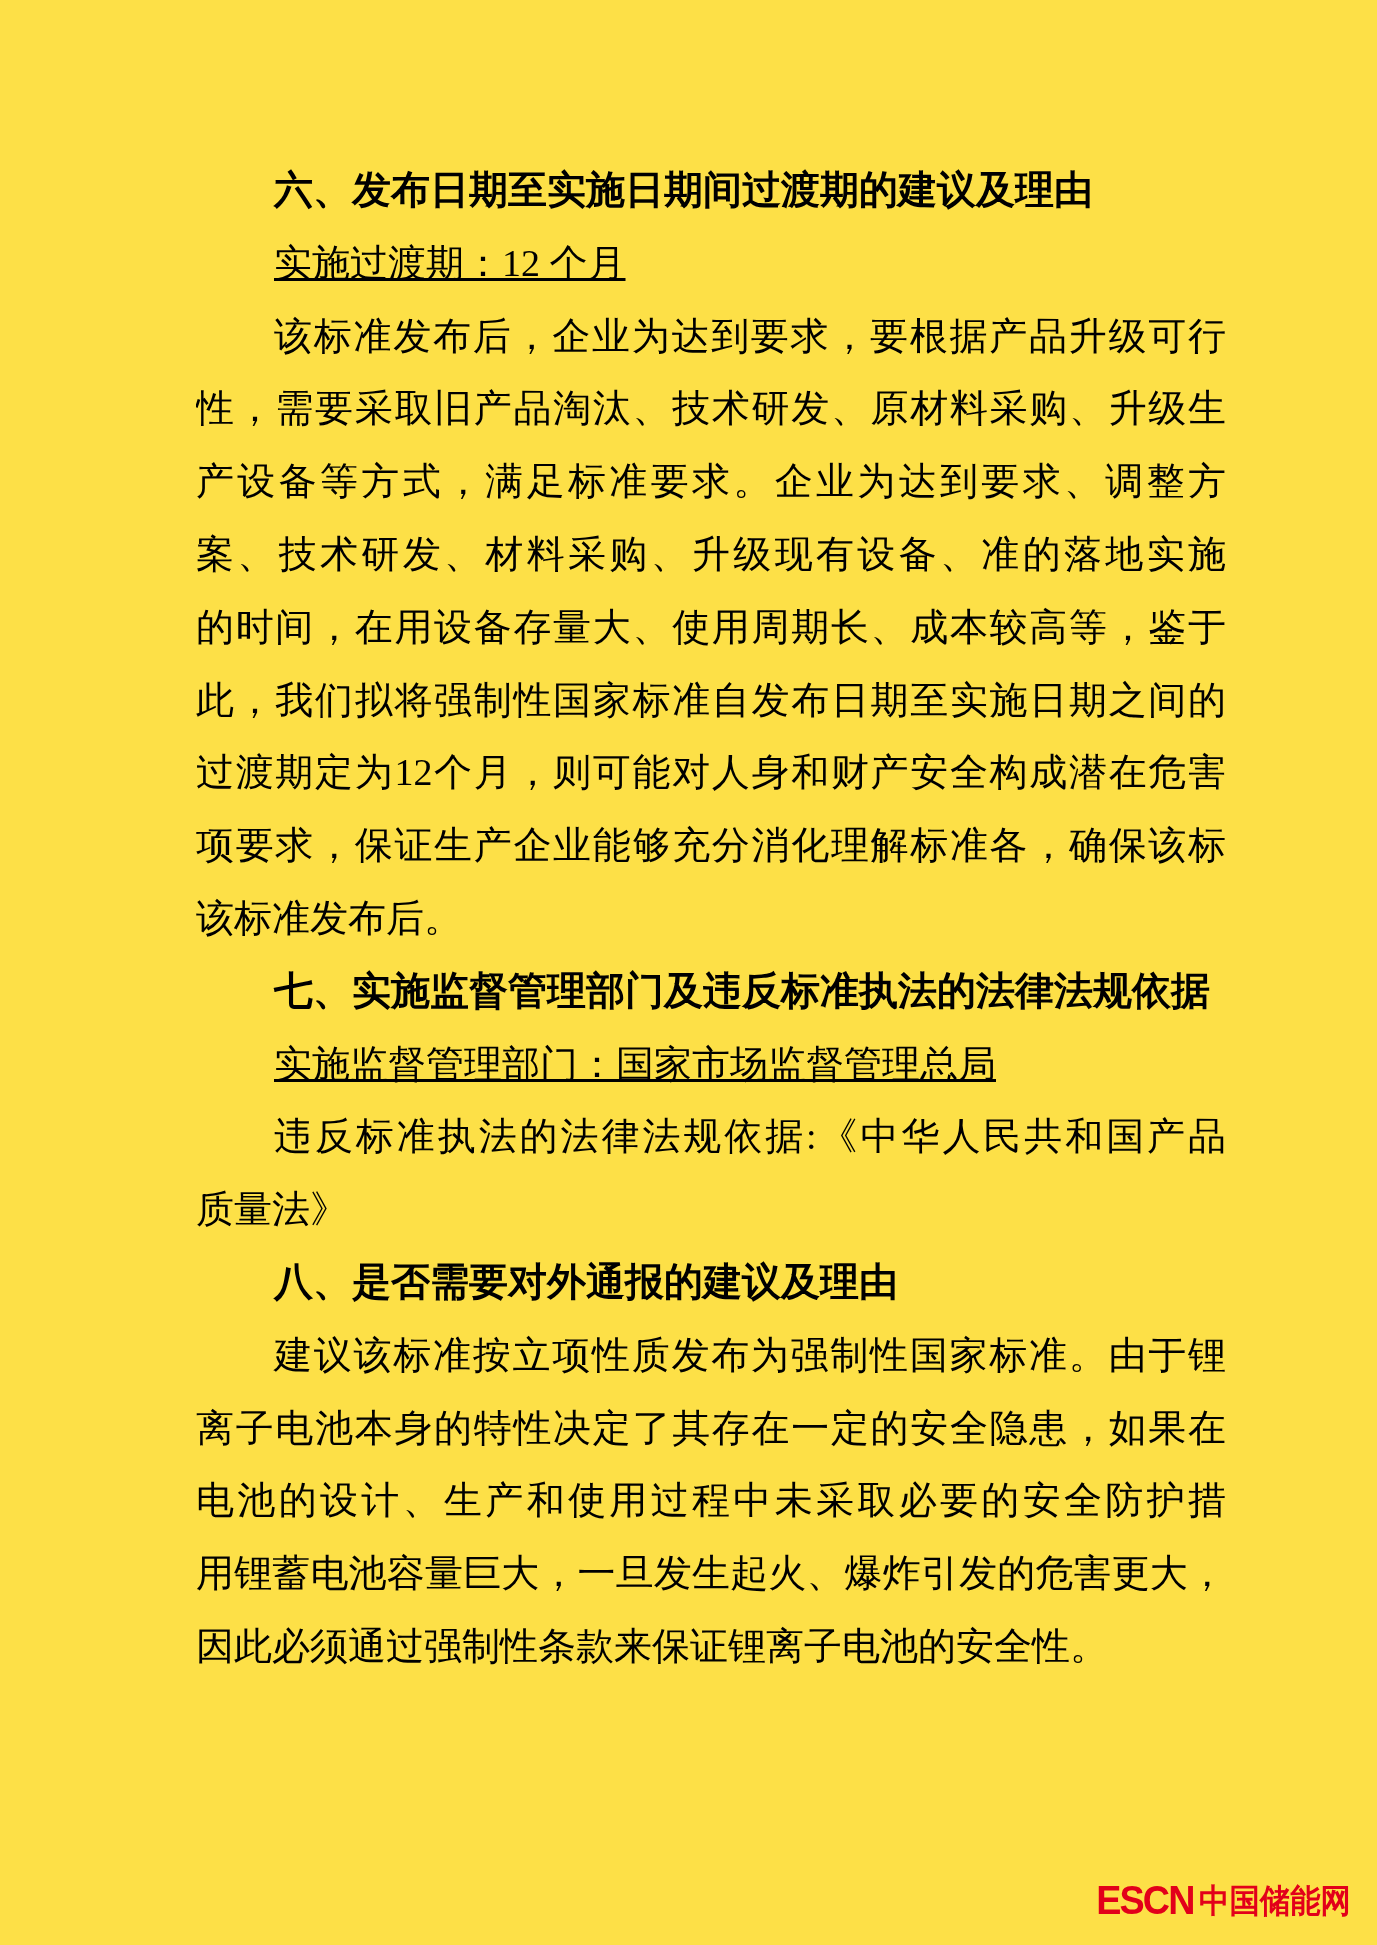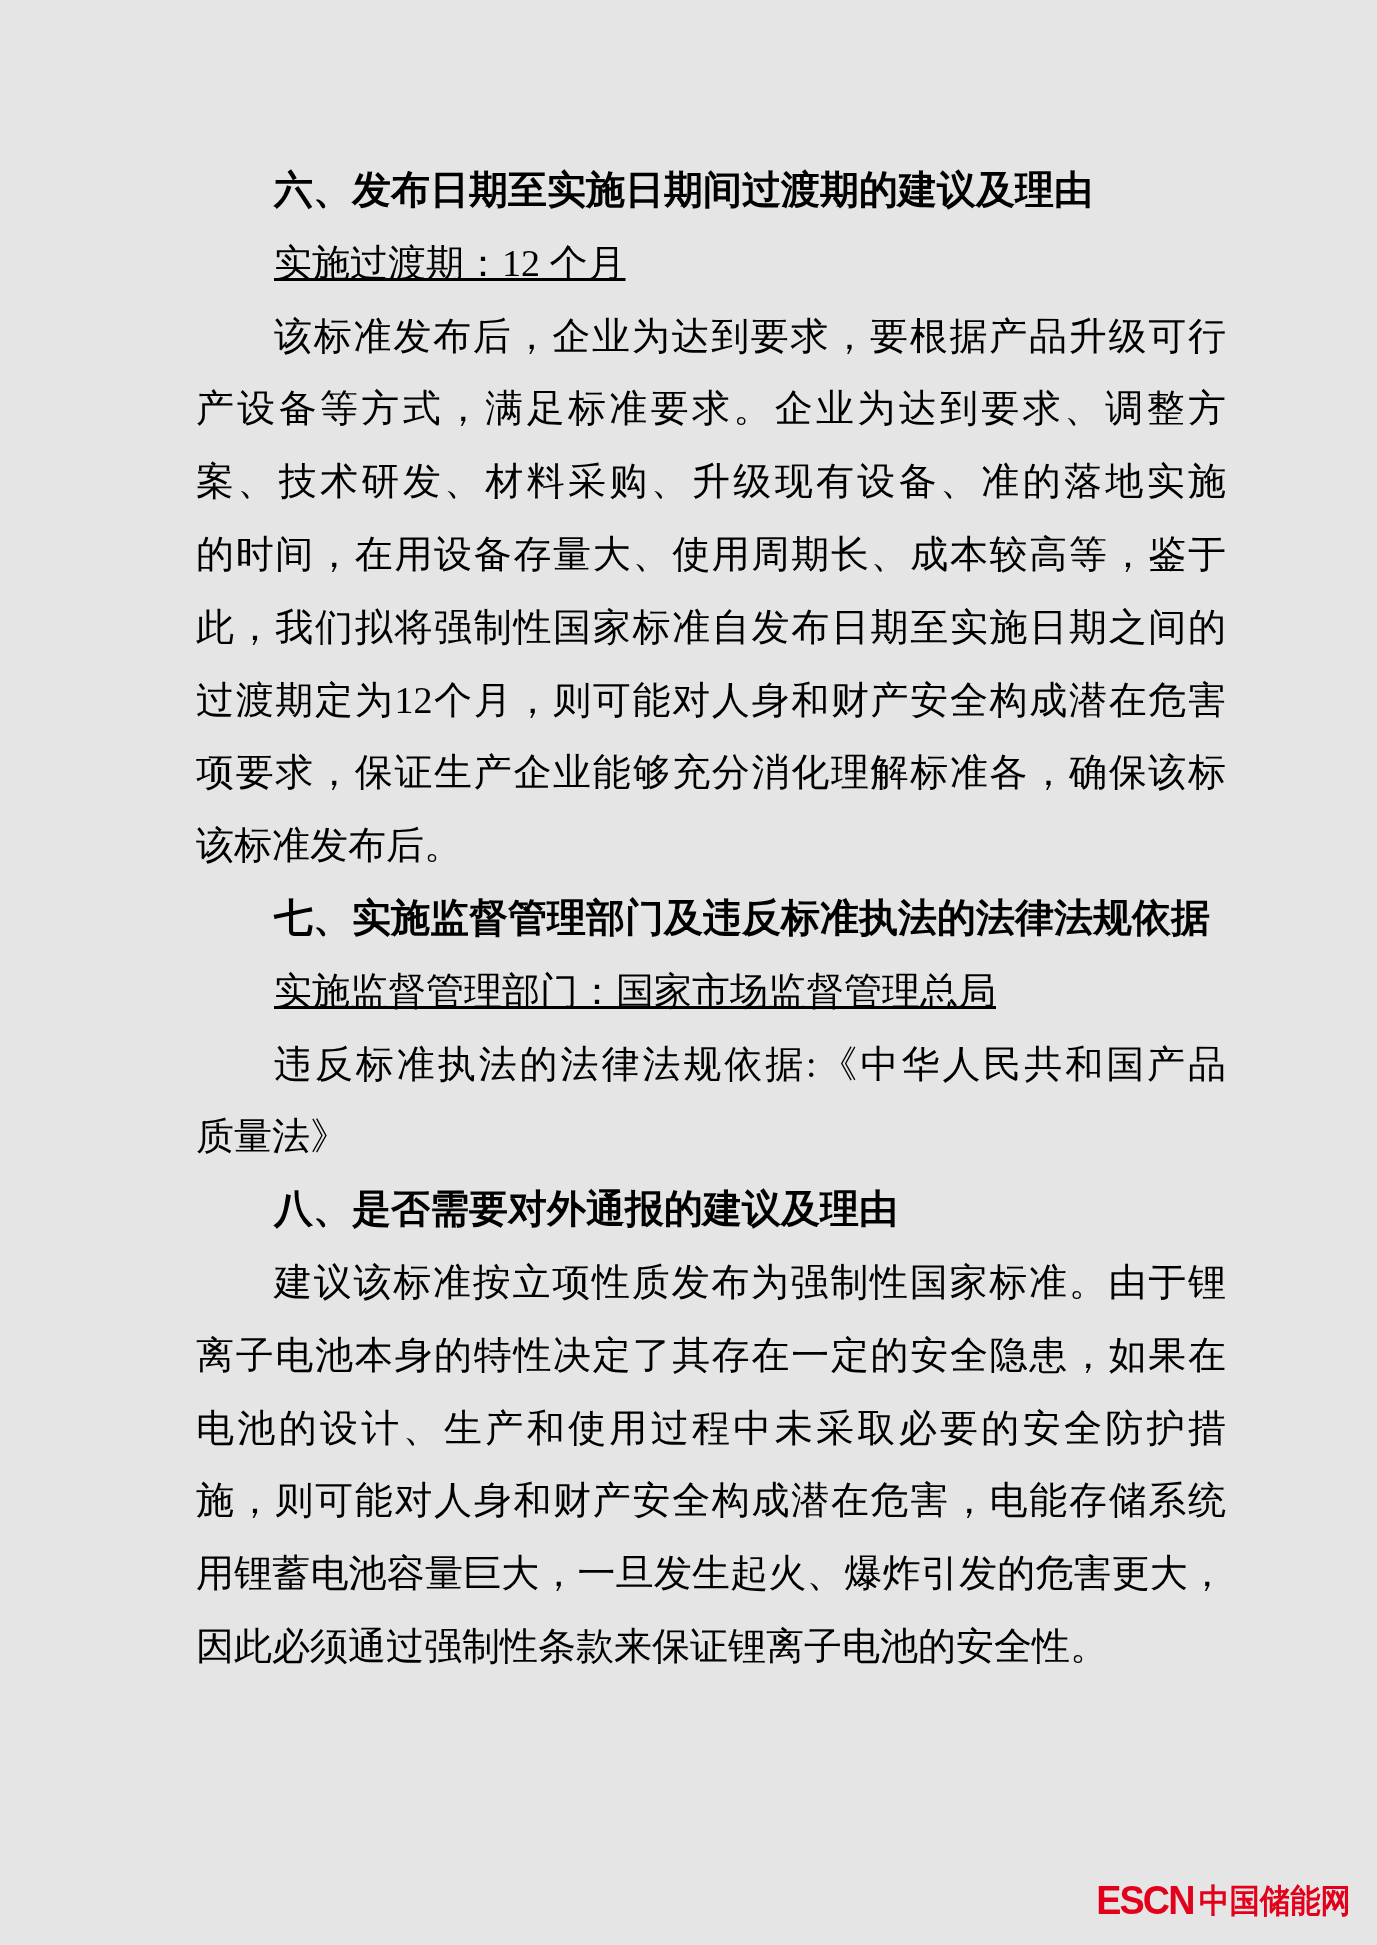--- a/index.html
+++ b/index.html
@@ -4,21 +4,21 @@
 <style>
   html, body {
     margin: 0;
     padding: 0;
     background: #ffffff;
   }
   .page {
     position: relative;
     width: 1377px;
     height: 1945px;
-    background: #e5e5e5;
+    background: #fde047;
     overflow: hidden;
     font-family: "Liberation Serif", "DejaVu Serif", serif;
     color: #000000;
   }
   .doc {
     position: absolute;
     left: 196px;
     top: 154px;
     width: 1030px;
     font-size: 38px;
@@ -86,36 +86,36 @@
 </style>
 </head>
 <body>
 
 <div class="page">
 
   <div class="doc">
       <div class="doc-line heading">六、发布日期至实施日期间过渡期的建议及理由</div>
       <div class="doc-line plain-indent">实施过渡期：12 个月</div>
       <div class="doc-line fill-indent">该标准发布后，企业为达到要求，要根据产品升级可行</div>
+      <div class="doc-line fill">性，需要采取旧产品淘汰、技术研发、原材料采购、升级生</div>
       <div class="doc-line fill">产设备等方式，满足标准要求。企业为达到要求、调整方</div>
       <div class="doc-line fill">案、技术研发、材料采购、升级现有设备、准的落地实施</div>
       <div class="doc-line fill">的时间，在用设备存量大、使用周期长、成本较高等，鉴于</div>
       <div class="doc-line fill">此，我们拟将强制性国家标准自发布日期至实施日期之间的</div>
       <div class="doc-line fill">过渡期定为12个月，则可能对人身和财产安全构成潜在危害</div>
       <div class="doc-line fill">项要求，保证生产企业能够充分消化理解标准各，确保该标</div>
       <div class="doc-line plain">该标准发布后。</div>
       <div class="doc-line heading">七、实施监督管理部门及违反标准执法的法律法规依据</div>
       <div class="doc-line plain-indent">实施监督管理部门：国家市场监督管理总局</div>
       <div class="doc-line fill-indent">违反标准执法的法律法规依据:《中华人民共和国产品</div>
       <div class="doc-line plain">质量法》</div>
       <div class="doc-line heading">八、是否需要对外通报的建议及理由</div>
       <div class="doc-line fill-indent">建议该标准按立项性质发布为强制性国家标准。由于锂</div>
       <div class="doc-line fill">离子电池本身的特性决定了其存在一定的安全隐患，如果在</div>
       <div class="doc-line fill">电池的设计、生产和使用过程中未采取必要的安全防护措</div>
-      <div class="doc-line fill">施，则可能对人身和财产安全构成潜在危害，电能存储系统</div>
       <div class="doc-line fill">用锂蓄电池容量巨大，一旦发生起火、爆炸引发的危害更大，</div>
       <div class="doc-line plain">因此必须通过强制性条款来保证锂离子电池的安全性。</div>
     </div>
 
   <div class="footer-logo" style="color: rgb(226, 0, 26);">
     <span class="latin">ESCN</span>
     <span class="cn">中国储能网</span>
   </div>
 
 </div>

